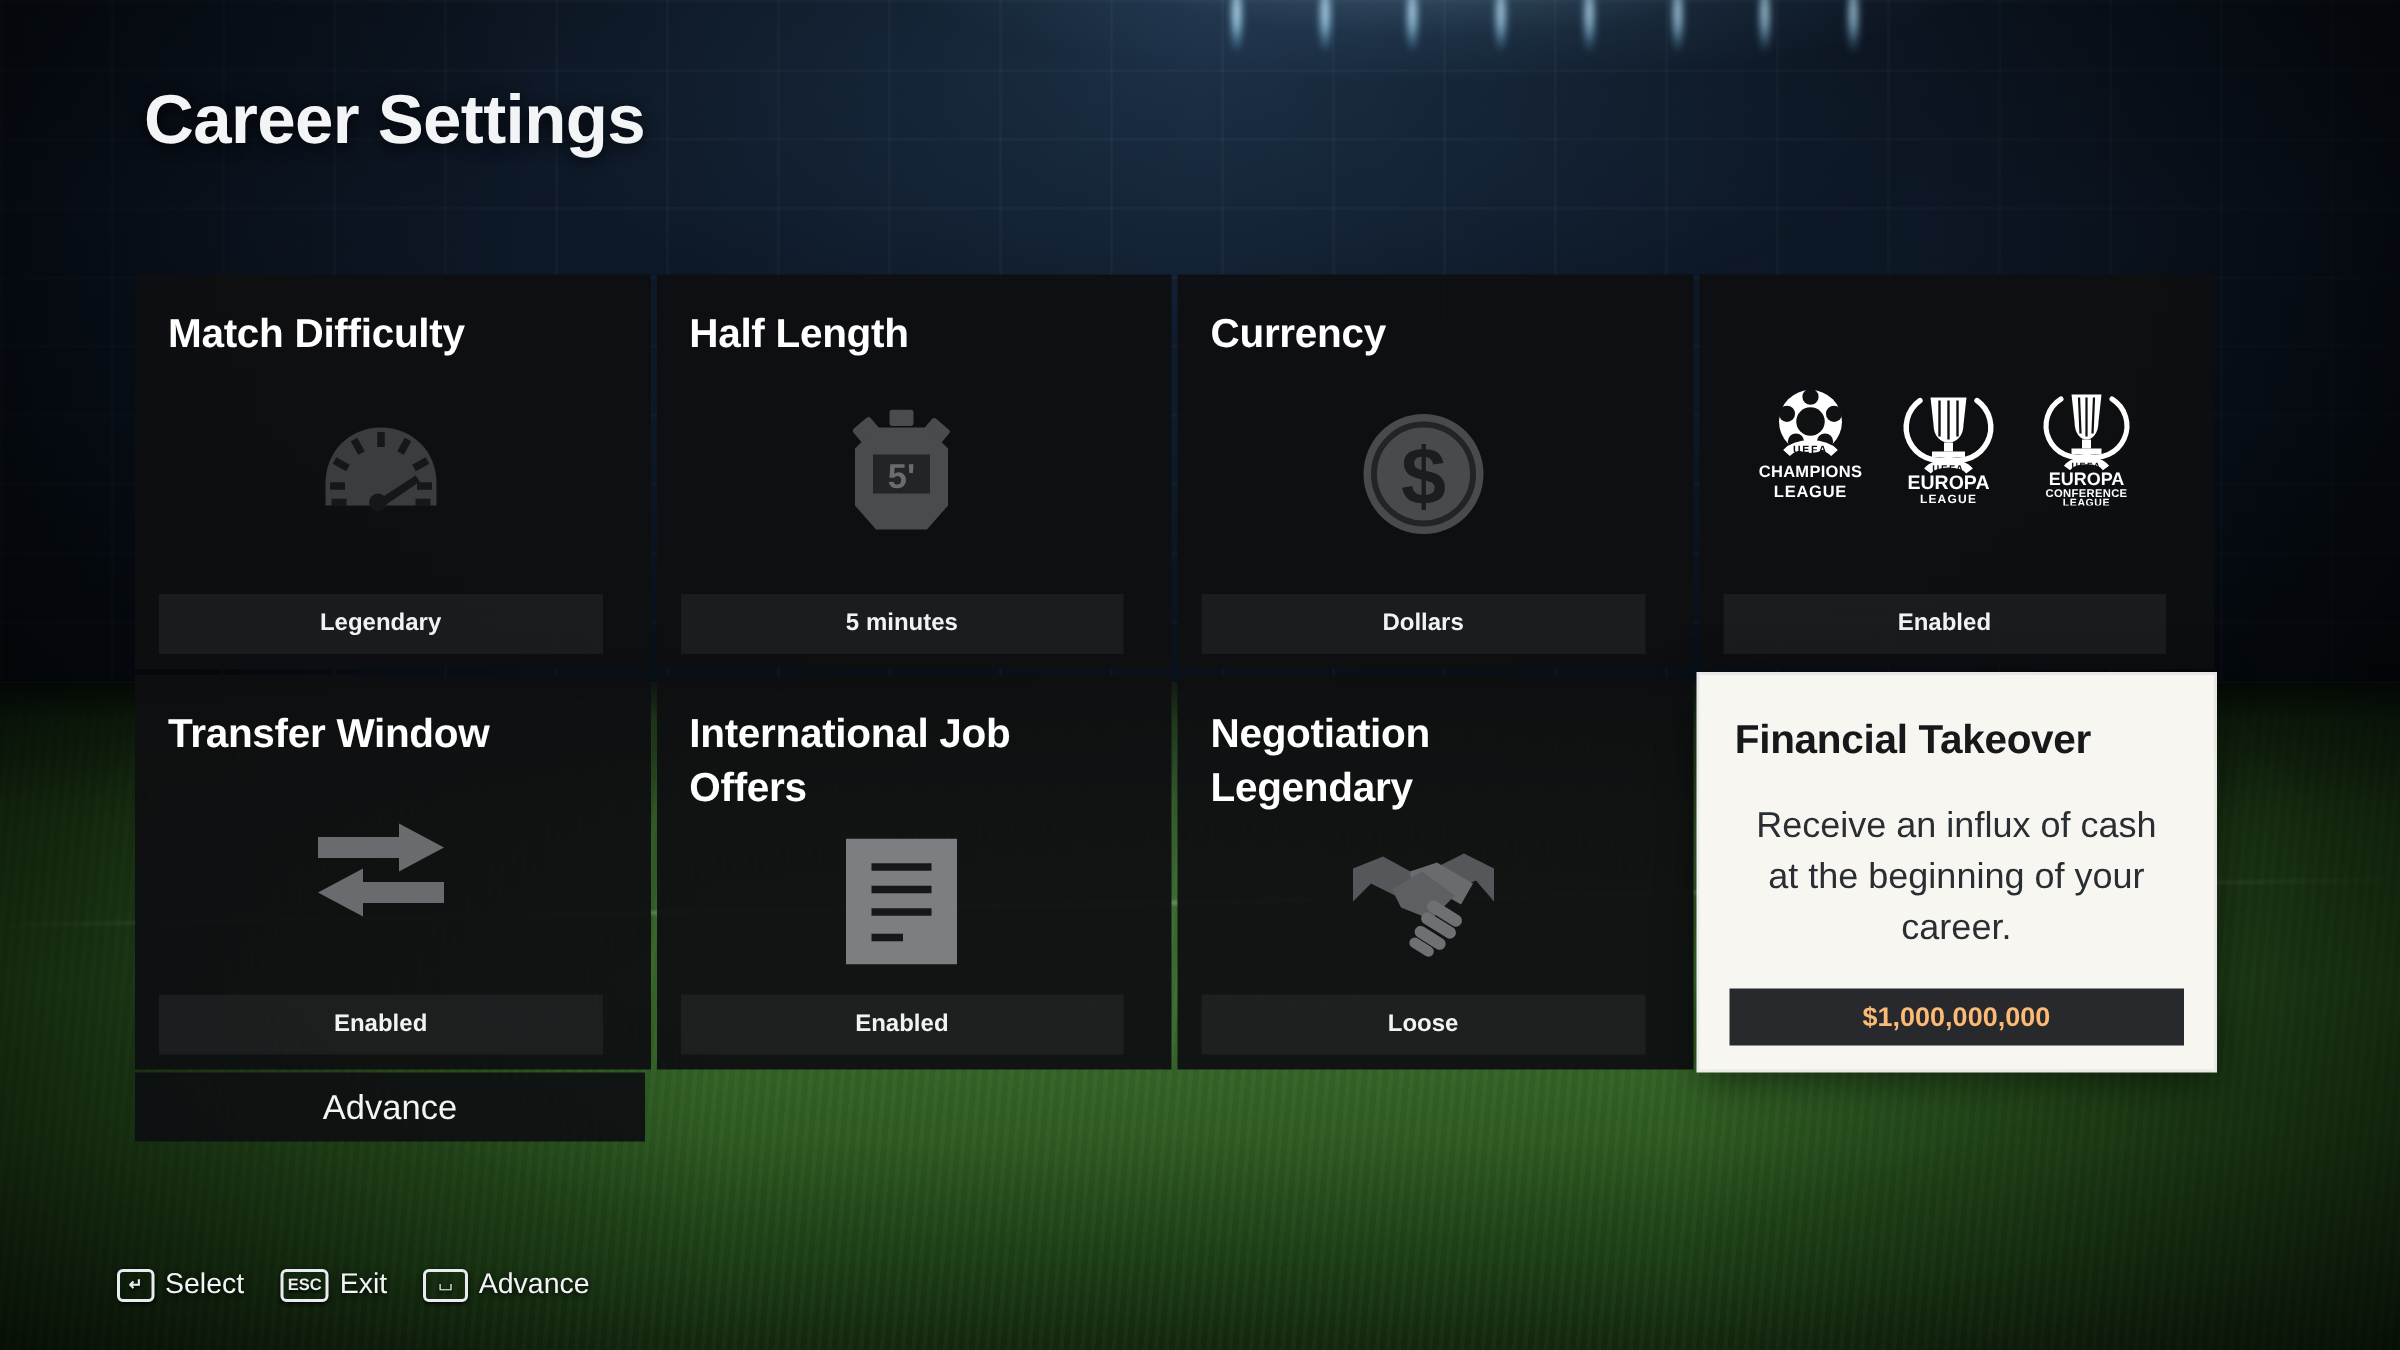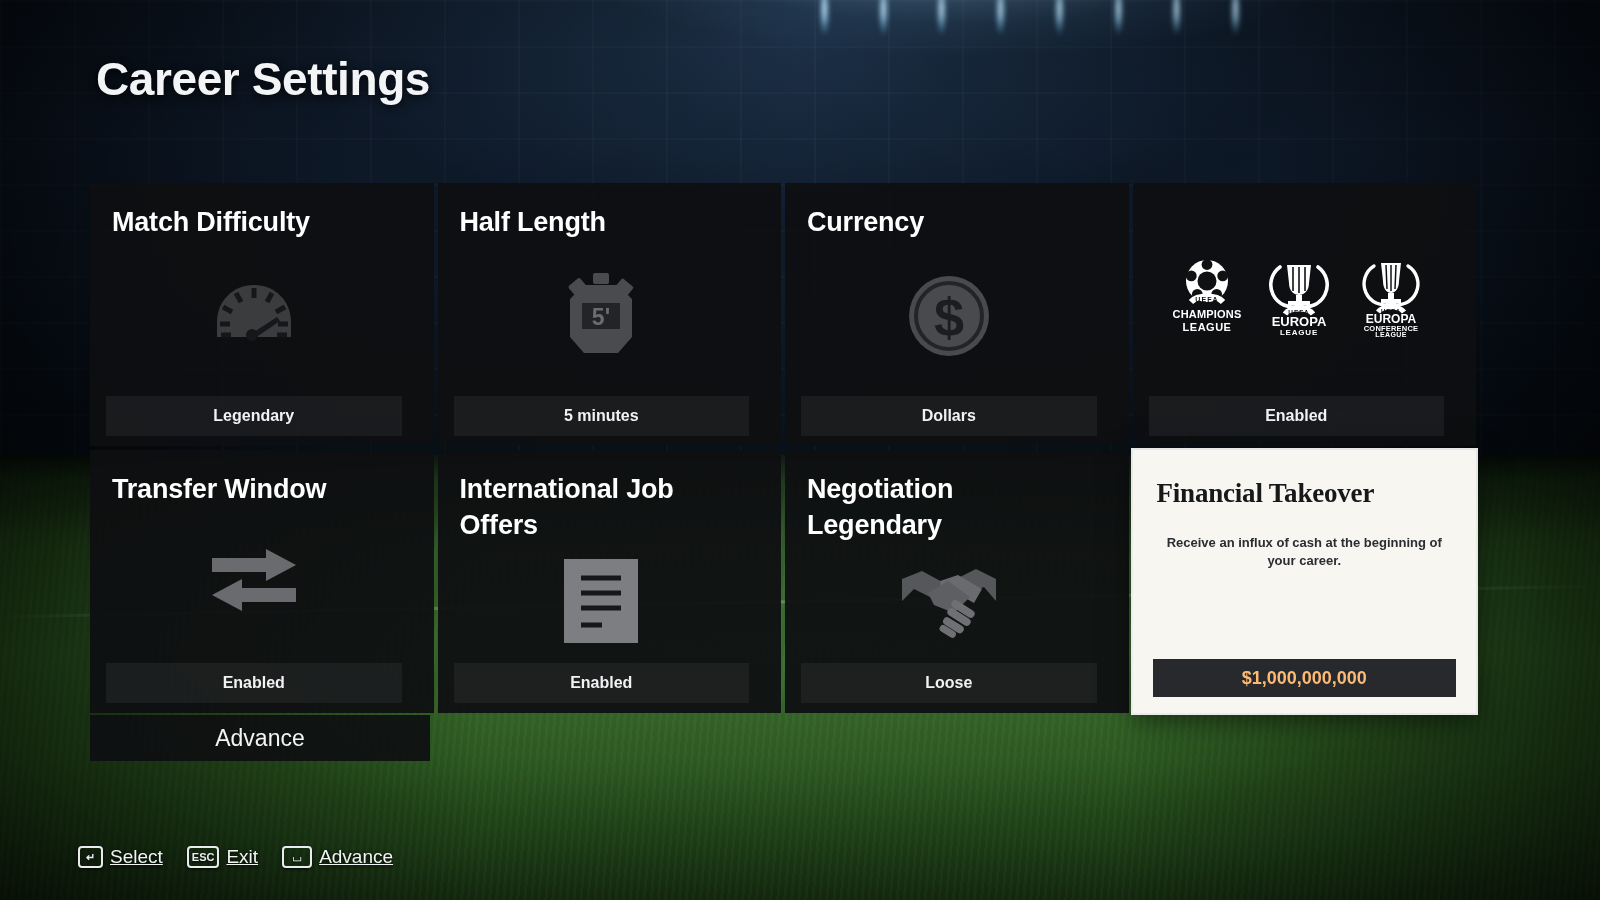--- a/index.html
+++ b/index.html
@@ -145,24 +145,24 @@
     color: #f0f2f4;
   }
 
   
   .card.is-selected {
     background: #f7f6f1;
     box-shadow: 0 0 0 2px rgba(255,255,255,0.9), 0 6px 26px rgba(0,0,0,0.55);
     z-index: 5;
     padding: 26px 24px 0 24px;
   }
-  .card.is-selected .card-title { color: #16181a; font-family: Liberation Serif, serif; }
+  .card.is-selected .card-title { color: #16181a; }
   .card.is-selected .card-desc {
-    font-size: 13px;
-    font-weight: bold;
+    font-size: 24px;
+    font-weight: normal;
     color: #2a2d31;
     text-align: center;
     line-height: 1.42;
     margin-top: 22px;
     padding: 0 4px;
   }
   .card.is-selected .card-value {
     background: #27292c;
     color: #fdba74;
     height: 38px;
@@ -215,21 +215,20 @@
     padding: 0 3px;
     line-height: 1;
     text-shadow: 0 1px 2px rgba(0,0,0,0.9);
     box-shadow: 0 1px 3px rgba(0,0,0,0.8);
   }
   .keycap.wide { min-width: 30px; }
   .hint-label {
     font-size: 19px;
     color: #f1f3f5;
     text-shadow: 0 1px 4px rgba(0,0,0,0.95);
-    text-decoration: underline;
   }
 
   svg { display: block; }
 </style>
 </head>
 <body>
 
 <div id="screen">
 
   <div class="bg-stands">

